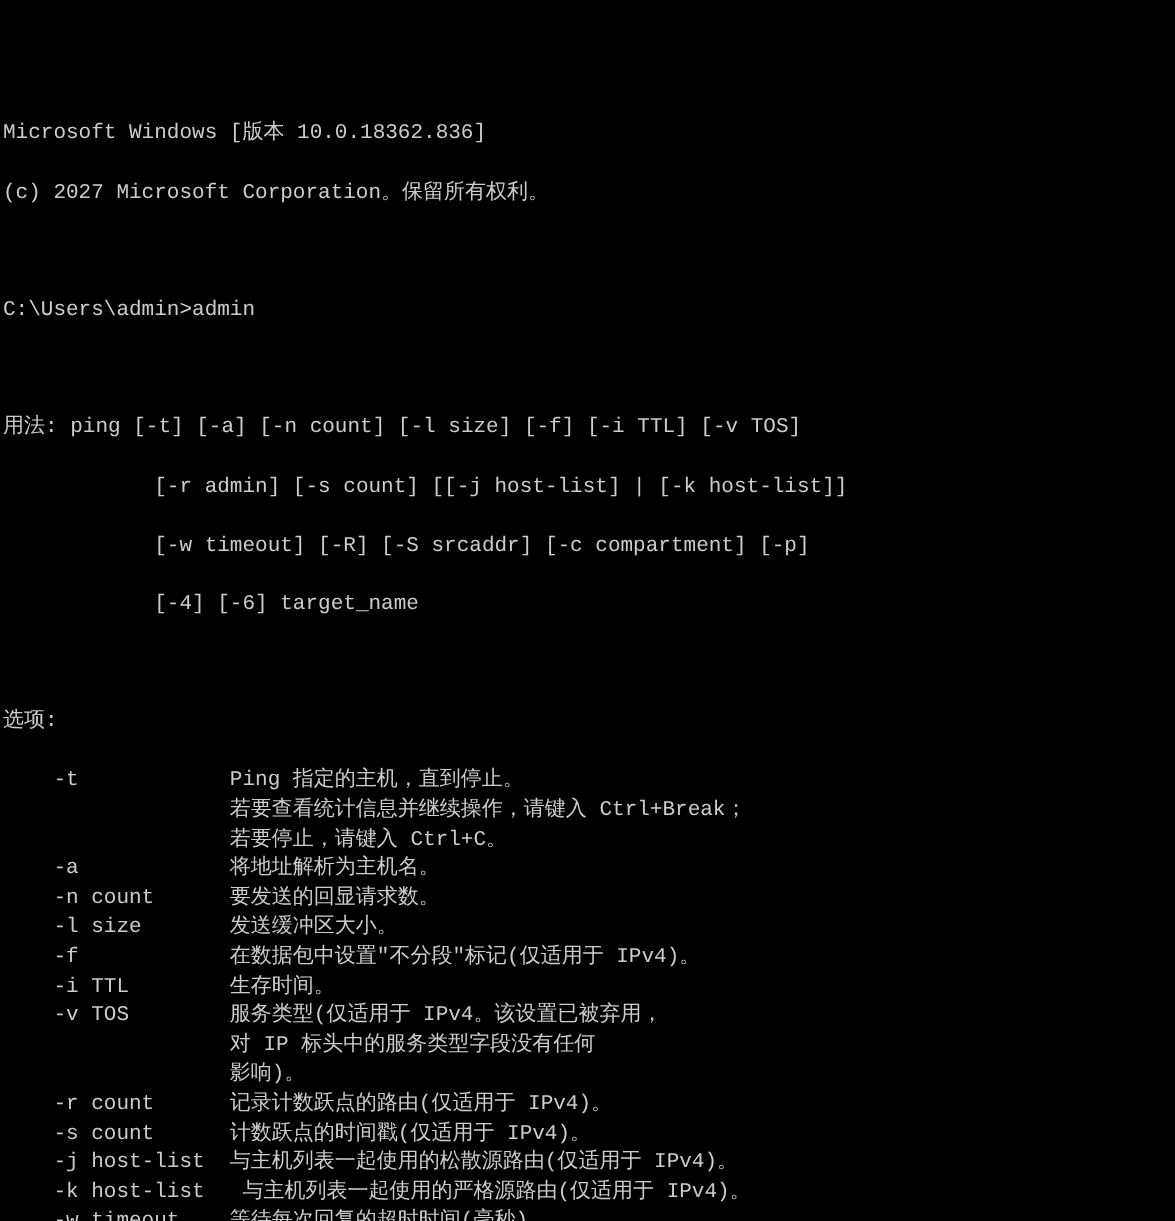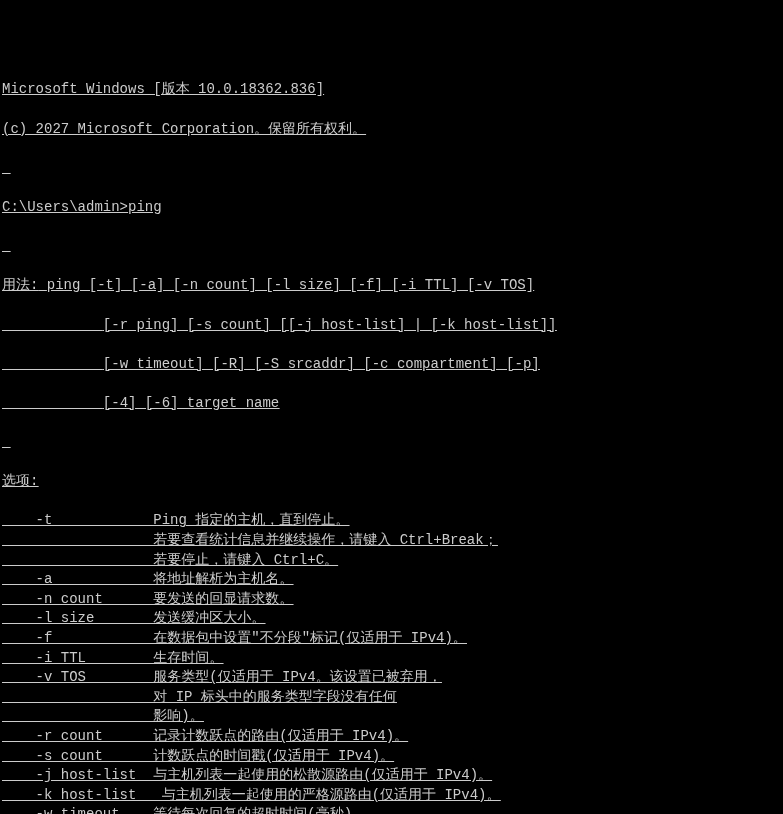--- a/index.html
+++ b/index.html
@@ -1,19 +1,18 @@
 <!DOCTYPE html>
 <html><head>
   <meta charset="utf-8">
   <style>
     * {
       margin: 0;
       padding: 0;
       box-sizing: border-box;
-      text-decoration: underline;
     }
     body {
       background: #000;
       color: #ccc;
       font-family: "Consolas", "Courier New", monospace;
       font-size: 14px;
       line-height: 1.4;
       width: 783px;
       height: 814px;
       padding: 2px;
@@ -28,24 +27,24 @@
     }
   </style>
 </head>
 <body>
 
 
 
 <span class="line">Microsoft Windows [版本 10.0.18362.836]</span>
 <span class="line">(c) 2027 Microsoft Corporation。保留所有权利。</span>
 <span class="line"> </span>
-<span class="line"><span>C:\Users\admin&gt;</span><span>ping</span></span>
+<span class="line"><span>C:\Users\admin&gt;</span><span>admin</span></span>
 <span class="line"> </span>
 <span class="line"><span>用法:</span> <span>ping [-t] [-a] [-n count] [-l size] [-f] [-i TTL] [-v TOS]</span></span>
-<span class="line">            <span>[-r ping] [-s count] [[-j host-list] | [-k host-list]]</span></span>
+<span class="line">            <span>[-r admin] [-s count] [[-j host-list] | [-k host-list]]</span></span>
 <span class="line">            <span>[-w timeout] [-R] [-S srcaddr] [-c compartment] [-p]</span></span>
 <span class="line">            <span>[-4] [-6] target_name</span></span>
 <span class="line"> </span>
 <span class="line">选项:</span>
 <div id="options-container"><span class="line">    -t            Ping 指定的主机，直到停止。</span><span class="line">                  若要查看统计信息并继续操作，请键入 Ctrl+Break；</span><span class="line">                  若要停止，请键入 Ctrl+C。</span><span class="line">    -a            将地址解析为主机名。</span><span class="line">    -n count      要发送的回显请求数。</span><span class="line">    -l size       发送缓冲区大小。</span><span class="line">    -f            在数据包中设置"不分段"标记(仅适用于 IPv4)。</span><span class="line">    -i TTL        生存时间。</span><span class="line">    -v TOS        服务类型(仅适用于 IPv4。该设置已被弃用，</span><span class="line">                  对 IP 标头中的服务类型字段没有任何</span><span class="line">                  影响)。</span><span class="line">    -r count      记录计数跃点的路由(仅适用于 IPv4)。</span><span class="line">    -s count      计数跃点的时间戳(仅适用于 IPv4)。</span><span class="line">    -j host-list  与主机列表一起使用的松散源路由(仅适用于 IPv4)。</span><span class="line">    -k host-list   与主机列表一起使用的严格源路由(仅适用于 IPv4)。</span><span class="line">    -w timeout    等待每次回复的超时时间(毫秒)。</span></div>
 
 
 
 
 

